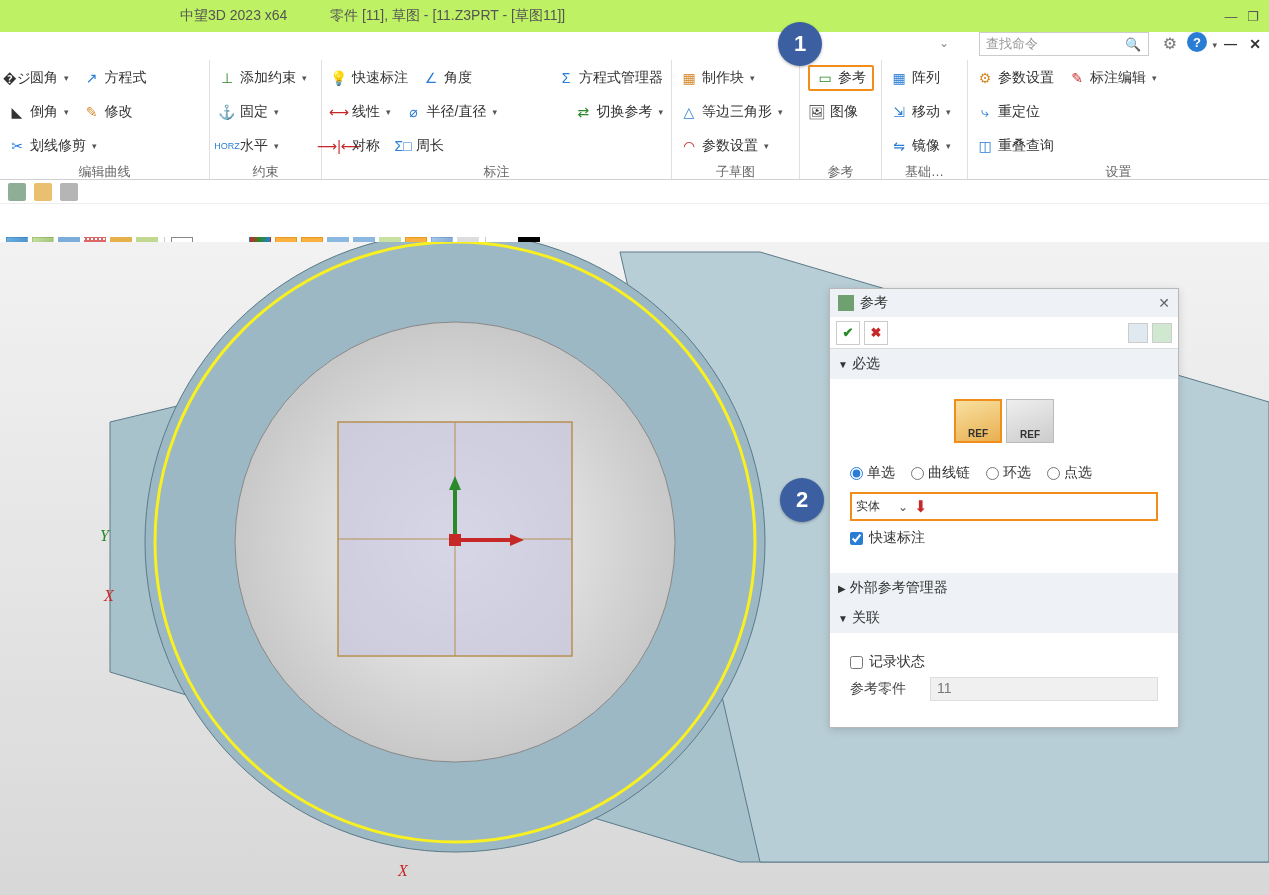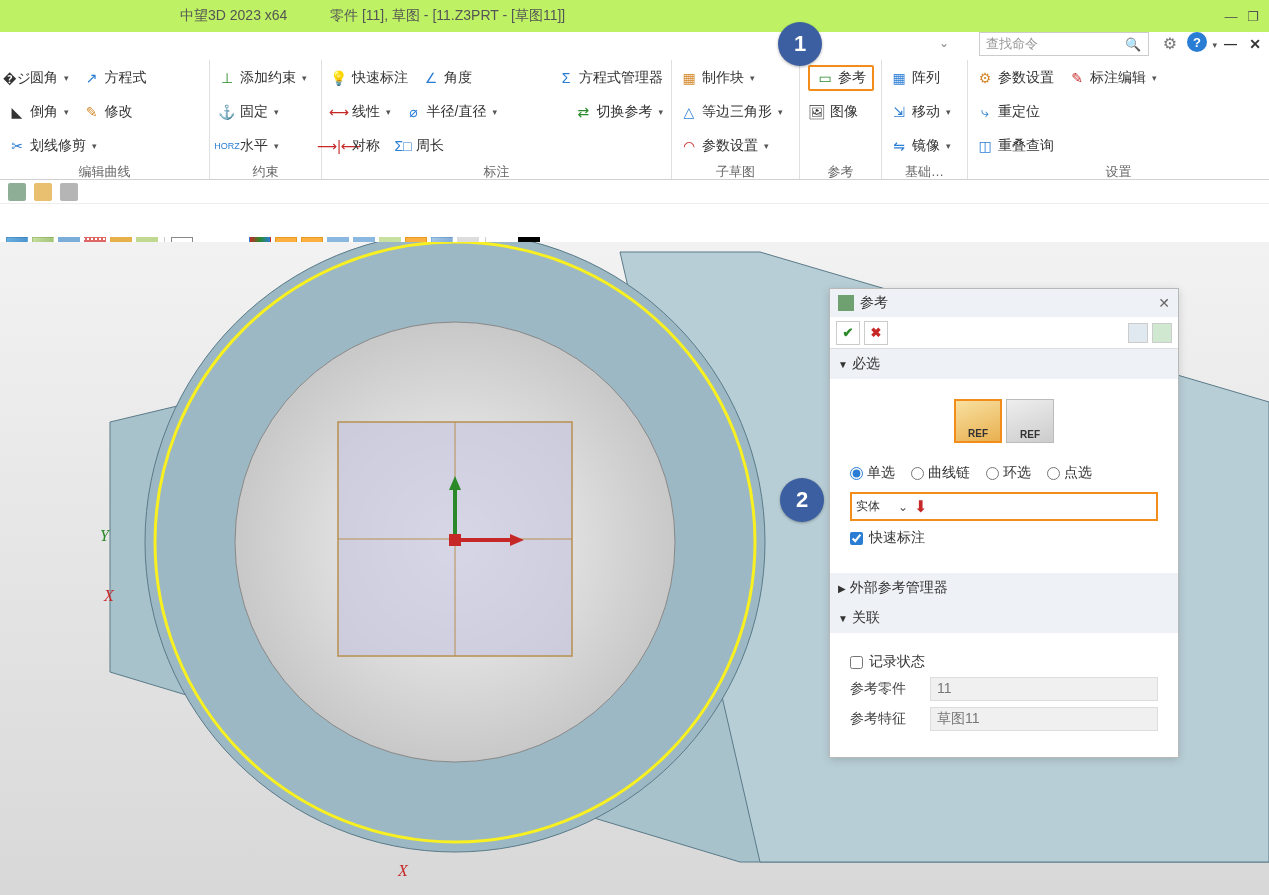--- a/index.html
+++ b/index.html
@@ -486,18 +486,14 @@
     </div>
   <div class="psection-b">
     <div class="chk-row">
       <input type="checkbox" style="">
       <span>记录状态</span>
     </div>
     <div class="kv-row">
       <span class="k">参考零件</span>
       <span class="v">11</span>
     </div>
-    <div class="kv-row">
-      <span class="k">参考特征</span>
-      <span class="v">草图11</span>
-    </div>
   </div>
 </div>
 
 </body></html>

